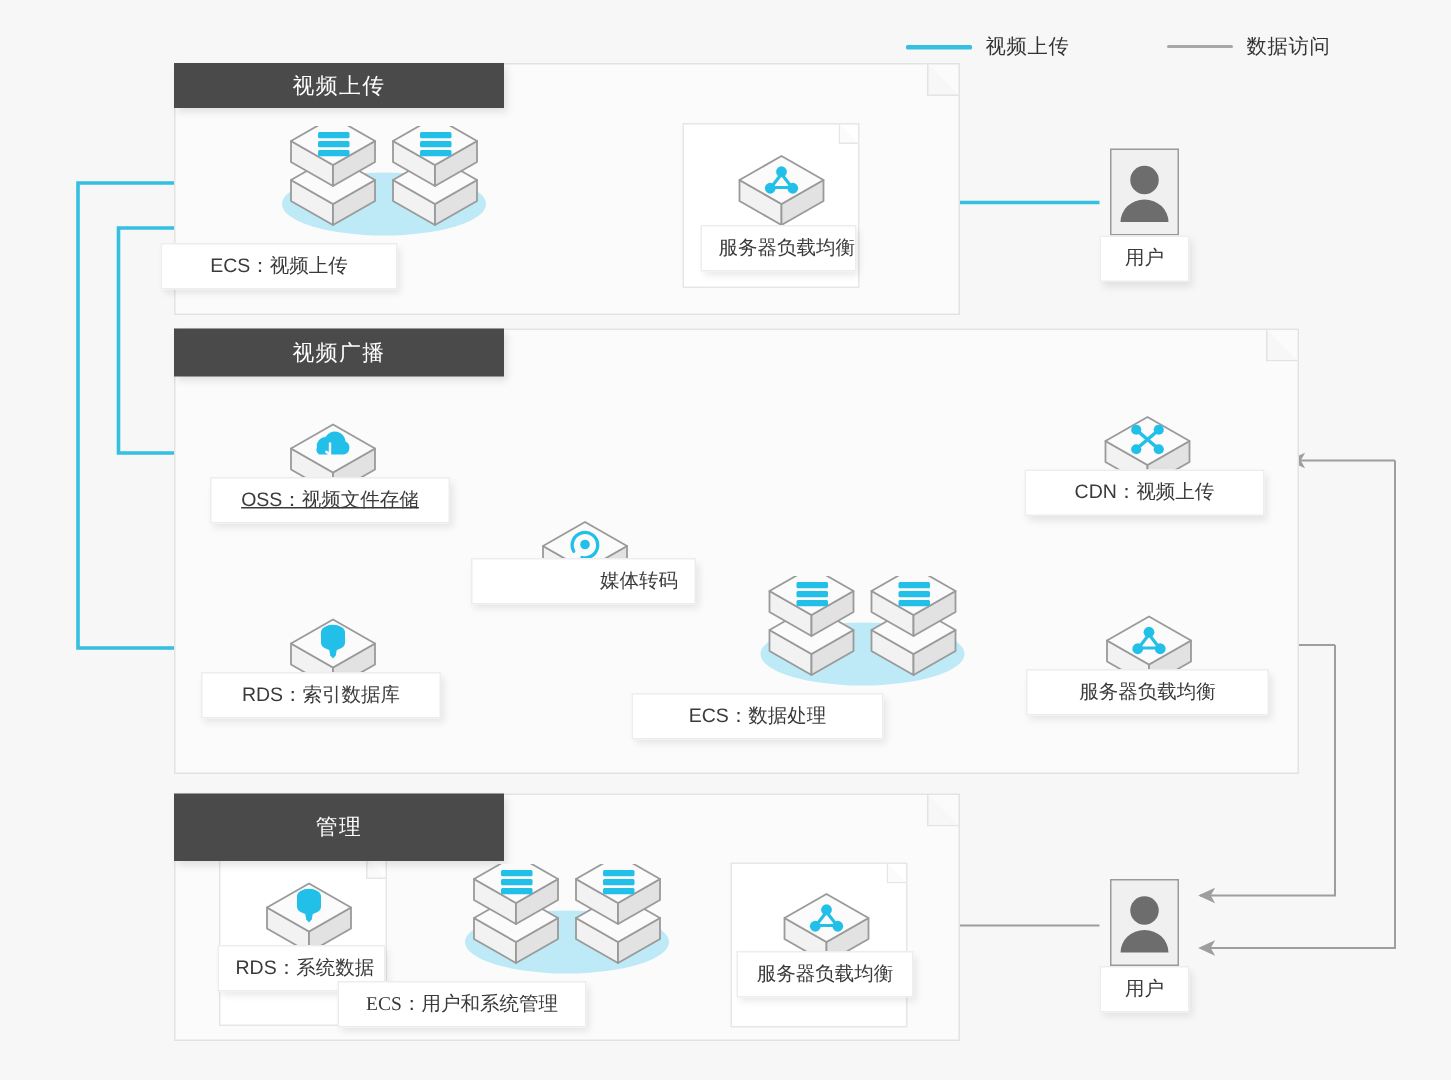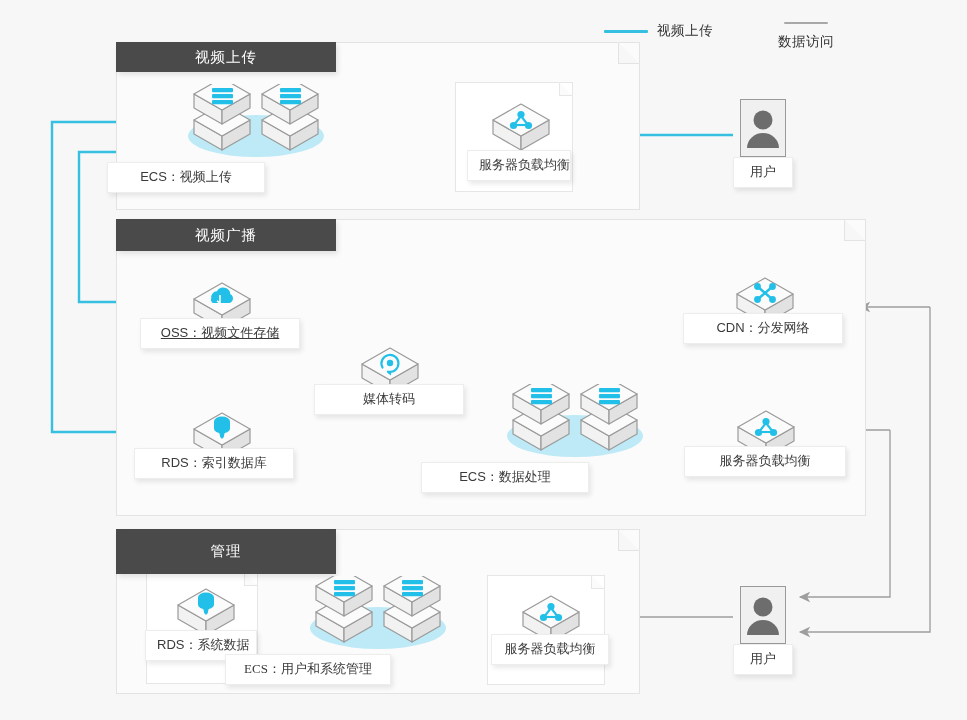--- a/index.html
+++ b/index.html
@@ -250,37 +250,37 @@
         <line x1="23" y1="19" x2="37" y2="31"></line>
         <line x1="37" y1="19" x2="23" y2="31"></line>
       </g>
       <g fill="#22c0e8">
         <circle cx="22.5" cy="18.5" r="3.4"></circle>
         <circle cx="37.5" cy="18.5" r="3.4"></circle>
         <circle cx="22.5" cy="31.5" r="3.4"></circle>
         <circle cx="37.5" cy="31.5" r="3.4"></circle>
       </g>
     </svg>
-    <div class="cap" style="top:45px;width:160px;left:28px;">CDN：分发网络</div>
+    <div class="cap" style="top:45px;width:160px;left:28px;">CDN：视频上传</div>
   </div>
 
   <div class="node" style="left:360px;top:338px;">
     <svg class="art" width="60" height="56" viewBox="0 0 60 56">
       <g stroke="#9a9a9a" stroke-width="1.2" stroke-linejoin="round">
         <path d="M2,26 L2,40 L30,56 L30,42 Z" fill="#f2f2f2"></path>
         <path d="M58,26 L58,40 L30,56 L30,42 Z" fill="#e2e2e2"></path>
         <path d="M2,26 L30,10 L58,26 L30,42 Z" fill="#fbfbfb"></path>
       </g>
       <g fill="none" stroke="#22c0e8" stroke-width="2.2" stroke-linecap="round">
         <path d="M22.5,29.5 a8.5,8.5 0 1 1 5.5,4.2"></path>
       </g>
       <path d="M27,34.6 l4.4,-1.6 l-0.5,4.6 Z" fill="#22c0e8"></path>
       <circle cx="30" cy="25" r="3.2" fill="#22c0e8"></circle>
     </svg>
-    <div class="cap" style="top:46px;width:150px;left:29px;">媒体转码</div>
+    <div class="cap" style="top:34px;width:150px;left:29px;text-align:right;">媒体转码</div>
   </div>
 
   <div class="node" style="left:192px;top:403px;">
     <svg class="art" width="60" height="56" viewBox="0 0 60 56">
       <g stroke="#9a9a9a" stroke-width="1.2" stroke-linejoin="round">
         <path d="M2,26 L2,40 L30,56 L30,42 Z" fill="#f2f2f2"></path>
         <path d="M58,26 L58,40 L30,56 L30,42 Z" fill="#e2e2e2"></path>
         <path d="M2,26 L30,10 L58,26 L30,42 Z" fill="#fbfbfb"></path>
       </g>
       <path d="M22,18.5 a8,5 0 0 1 16,0 l0,7 a8,5 0 0 1 -16,0 Z" fill="#22c0e8"></path>
@@ -409,18 +409,18 @@
         <path d="M6,48 a16,15 0 0 1 32,0 Z" fill="#6d6d6d"></path>
       </svg>
     </div>
     <div class="cap" style="top:58px;width:60px;left:23px;">用户</div>
   </div>
 
   <div class="legend" style="left:604px;top:22px;">
     <span class="swatch" style="background:#35bfe0;"></span>
     <span class="ltext">视频上传</span>
   </div>
-  <div class="legend" style="left:778px;top:22px;flex-direction:column;">
+  <div class="legend" style="left:778px;top:22px;">
     <span class="swatch" style="background:#a8a8a8;height:2px;"></span>
     <span class="ltext">数据访问</span>
   </div>
 
 </div>
 
 </body></html>

